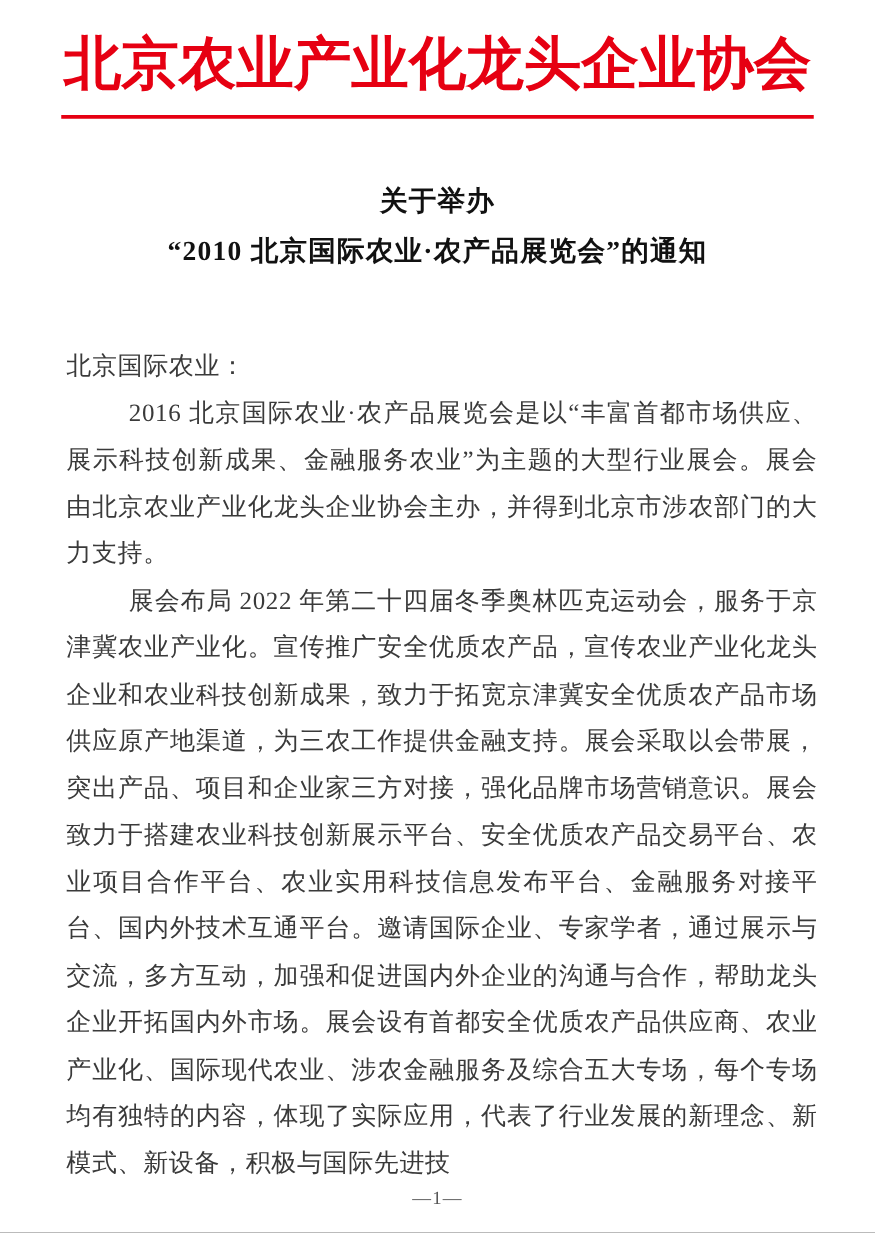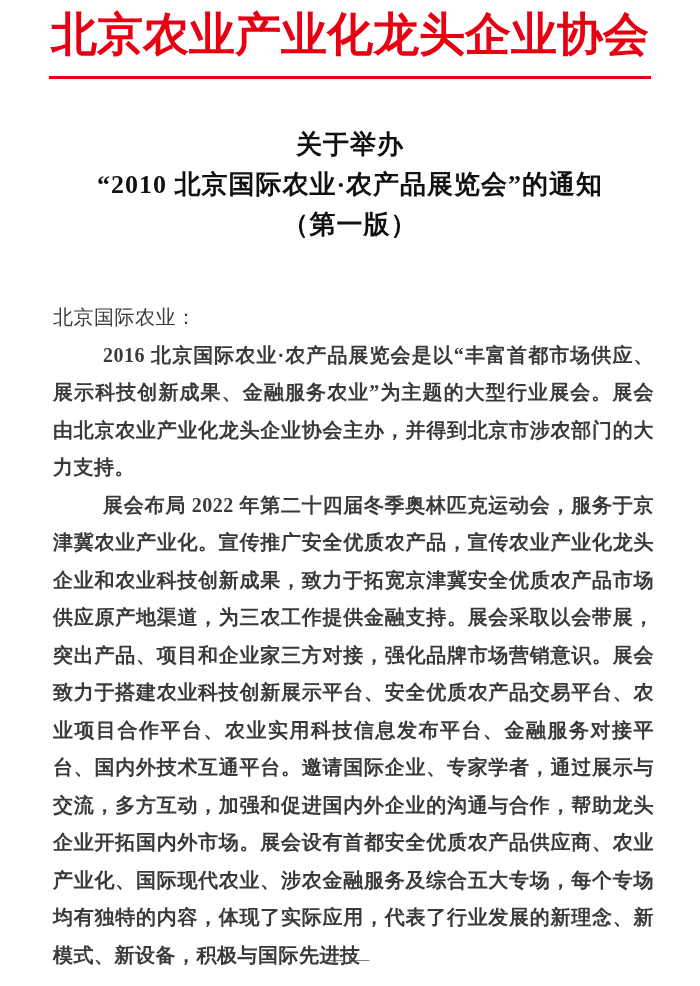--- a/index.html
+++ b/index.html
@@ -13,21 +13,21 @@
   .page{
     width:700px;
     height:986px;
     margin:0 auto;
     background:#ffffff;
     position:relative;
     overflow:hidden;
     font-family:"Liberation Serif","DejaVu Serif",serif;
   }
   
-  .letterhead{ padding-top:4px; }
+  .letterhead{ padding-top:20px; }
   .org-name{
     text-align:center;
     font-size:46px;
     line-height:62px;
     font-weight:bold;
     color:var(--accent);
     letter-spacing:0px;
     white-space:nowrap;
   }
   .red-rule{
@@ -37,38 +37,38 @@
     margin:10px auto 0 auto;
   }
   
   .doc-title{
     margin-top:46px;
     text-align:center;
     font-weight:bold;
     color:var(--title-text);
   }
   .doc-title div{
-    font-size:26px;
+    font-size:22px;
     line-height:40px;
     letter-spacing:1px;
   }
   
   .body{
     margin-top:54px;
     padding-left:53px;
     padding-right:46px;
     font-size:20px;
     line-height:37.5px;
     letter-spacing:0.5px;
     color:var(--body-text);
     text-align:justify;
     text-justify:inter-ideograph;
   }
   .salutation{ text-indent:0; }
-  .para{ text-indent:50px;font-weight:bold; }
+  .para{ text-indent:50px; }
   
   .page-footer{
     position:absolute;
     left:0; right:0;
     bottom:18px;
     text-align:center;
     font-size:15px;
     color:var(--footer-text);
     letter-spacing:1px;
   }
@@ -79,21 +79,20 @@
 <div class="page">
 
   <header class="letterhead">
     <h1 class="org-name">北京农业产业化龙头企业协会</h1>
     <div class="red-rule"></div>
   </header>
 
   <section class="doc-title">
     <div>关于举办</div>
     <div>“2010 北京国际农业·农产品展览会”的通知</div>
-    <div>（第一版）</div>
   </section>
 
   <main class="body">
     <p class="salutation">北京国际农业：</p>
     <p class="para">2016 北京国际农业·农产品展览会是以“丰富首都市场供应、展示科技创新成果、金融服务农业”为主题的大型行业展会。展会由北京农业产业化龙头企业协会主办，并得到北京市涉农部门的大力支持。</p>
     <p class="para">展会布局 2022 年第二十四届冬季奥林匹克运动会，服务于京津冀农业产业化。宣传推广安全优质农产品，宣传农业产业化龙头企业和农业科技创新成果，致力于拓宽京津冀安全优质农产品市场供应原产地渠道，为三农工作提供金融支持。展会采取以会带展，突出产品、项目和企业家三方对接，强化品牌市场营销意识。展会致力于搭建农业科技创新展示平台、安全优质农产品交易平台、农业项目合作平台、农业实用科技信息发布平台、金融服务对接平台、国内外技术互通平台。邀请国际企业、专家学者，通过展示与交流，多方互动，加强和促进国内外企业的沟通与合作，帮助龙头企业开拓国内外市场。展会设有首都安全优质农产品供应商、农业产业化、国际现代农业、涉农金融服务及综合五大专场，每个专场均有独特的内容，体现了实际应用，代表了行业发展的新理念、新模式、新设备，积极与国际先进技</p>
   </main>
 
   <footer class="page-footer">
     <span>—1—</span>

